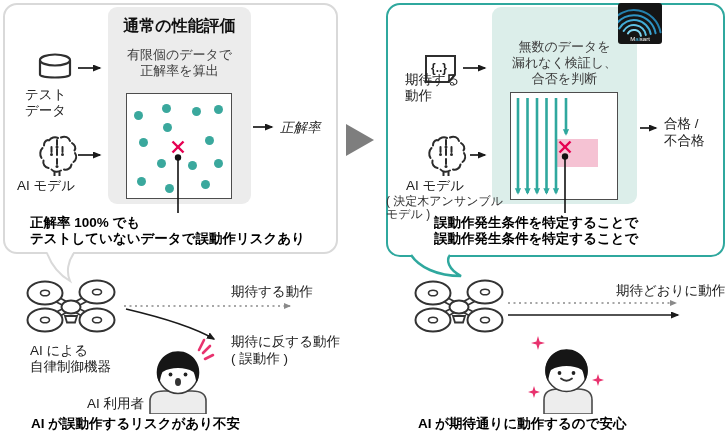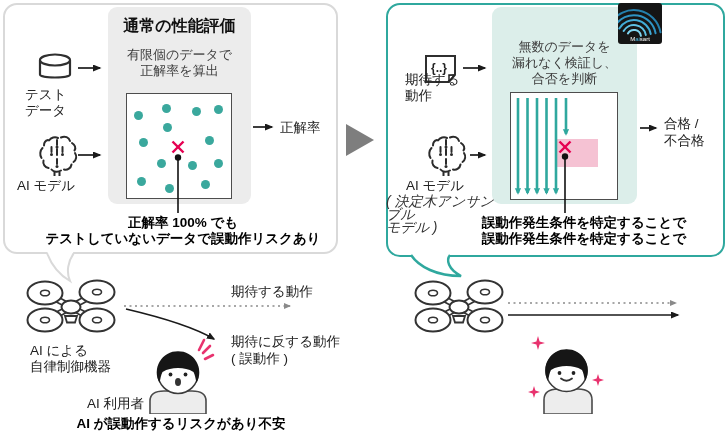--- a/index.html
+++ b/index.html
@@ -12,26 +12,26 @@
   .gray-panel{left:108px;top:7px;width:143px;height:197px;background:var(--gray-panel);}
   .teal-panel{left:492px;top:7px;width:145px;height:197px;background:var(--teal-panel);}
   .panel-title{position:absolute;top:9px;left:0;width:100%;text-align:center;font-size:16px;font-weight:700;color:#111;}
   .panel-sub{position:absolute;top:40px;left:0;width:100%;text-align:center;font-size:13px;line-height:16px;color:#3d3d3d;}
   .teal-panel .panel-sub{top:32px;}
   .databox{position:absolute;background:#fff;border:1.5px solid #4d4d4d;box-sizing:border-box;}
   .scatter{left:126px;top:93px;width:106px;height:106px;}
   .verify{left:510px;top:92px;width:108px;height:108px;}
   .dot{position:absolute;width:9px;height:9px;margin:-4.5px 0 0 -4.5px;border-radius:50%;background:var(--dot);}
   .pinkrect{position:absolute;left:46px;top:46px;width:41px;height:28px;background:var(--pink-box);}
-  .caption{position:absolute;text-align:center;font-size:13.5px;line-height:15.5px;font-weight:700;color:#000;}
+  .caption{position:absolute;text-align:left;font-size:13.5px;line-height:15.5px;font-weight:700;color:#000;}
   .cap-left{left:30px;top:215px;width:306px;}
   .cap-right{left:434px;top:215px;width:300px;}
   .lbl{position:absolute;font-size:13.5px;line-height:16px;color:#222;}
   .ctr{}
-  .small{font-size:14px;line-height:13px;font-style:italic;}
+  .small{font-size:12px;line-height:13px;}
   .tri{position:absolute;left:346px;top:124px;width:0;height:0;border-left:28px solid var(--arrow-gray);border-top:16px solid transparent;border-bottom:16px solid transparent;}
   .overlay{position:absolute;left:0;top:0;z-index:30;pointer-events:none;}
   svg{display:block;}
   .maisart{position:absolute;left:618px;top:3px;width:44px;height:41px;background:#151515;border-radius:3px;z-index:5;overflow:hidden;}
   .maisart .mtext{position:absolute;bottom:2px;left:0;width:100%;text-align:center;font-size:6px;color:#fff;font-weight:400;}
   .maisart .blue{color:#4db8e0;}
   .sweepsvg{position:absolute;left:0;top:0;}
   .sweepsvg line{stroke:var(--teal);stroke-width:2.6;}
   .zlbl{z-index:40;}
 </style>
@@ -142,21 +142,21 @@
     </g>
     <g fill="#2b2b2b">
       <circle cx="22" cy="13" r="1.5"></circle>
       <circle cx="16.5" cy="20.5" r="1.5"></circle>
       <circle cx="27.5" cy="20.5" r="1.5"></circle>
       <circle cx="22" cy="32.5" r="1.5"></circle>
     </g>
   </svg>
   <div class="lbl ctr" style="left:17px;top:178px;width:80px;"><span>AI モデル</span></div>
 
-  <div class="lbl" style="left:280px;top:120px;"><span>正解率</span></div>
+  <div class="lbl" style="left:280px;top:120px;font-style:italic;"><span>正解率</span></div>
 
   <div class="tri"></div>
 
   <svg class="abs" style="left:423px;top:54px;" width="36" height="30" viewBox="0 0 36 30">
     <path d="M3,2 H32 V21 L26,28 H3 Z" fill="#fff" stroke="#2f2f2f" stroke-width="2"></path>
     <path d="M32,21 L26,21 L26,28" fill="none" stroke="#2f2f2f" stroke-width="1.6"></path>
     <text x="16" y="17.5" font-size="12" font-weight="700" text-anchor="middle" fill="#222">{..}</text>
   </svg>
   <div class="lbl ctr" style="left:405px;top:72px;width:70px;">
     <span>期待する</span><br>
@@ -263,20 +263,22 @@
   </svg>
 
   <div class="lbl" style="left:231px;top:333px;line-height:17px;">
     <span>期待に反する動作</span><br>
     <span>( 誤動作 )</span>
   </div>
   <div class="lbl" style="left:231px;top:284px;"><span>期待する動作</span></div>
   <div class="lbl zlbl" style="left:87px;top:396px;width:70px;text-align:left;"><span>AI 利用者</span></div>
   <div class="caption" style="left:31px;top:416px;width:300px;"><span>AI が誤動作するリスクがあり不安</span></div>
 
+  <div class="lbl" style="left:616px;top:283px;"><span>期待どおりに動作</span></div>
+  <div class="caption" style="left:418px;top:416px;width:300px;"><span>AI が期待通りに動作するので安心</span></div>
 
   <svg class="abs" style="left:144px;top:334px;" width="74" height="80" viewBox="0 0 74 80">
     <g stroke="#e8326e" stroke-width="2.6" stroke-linecap="round">
       <line x1="60" y1="6" x2="55" y2="16"></line>
       <line x1="66" y1="12" x2="59" y2="19"></line>
       <line x1="69" y1="21" x2="61" y2="25"></line>
     </g>
     <path d="M6,80 V67 C6,60 12,57 20,57 H48 C56,57 62,60 62,67 V80 Z" fill="#ededed" stroke="#4a4a4a" stroke-width="1.6"></path>
     <circle cx="34" cy="39.5" r="20" fill="#fff" stroke="#3a3a3a" stroke-width="1.5"></circle>
     <path d="M15.5,49 A21.3,21.3 0 1 1 52.5,49 C51.5,44.5 51,40.5 49.5,38 C44.5,35 40,34 34,34 C28,34 23.5,35 18.5,38 C17,40.5 16.5,44.5 15.5,49 Z" fill="#161616"></path>

